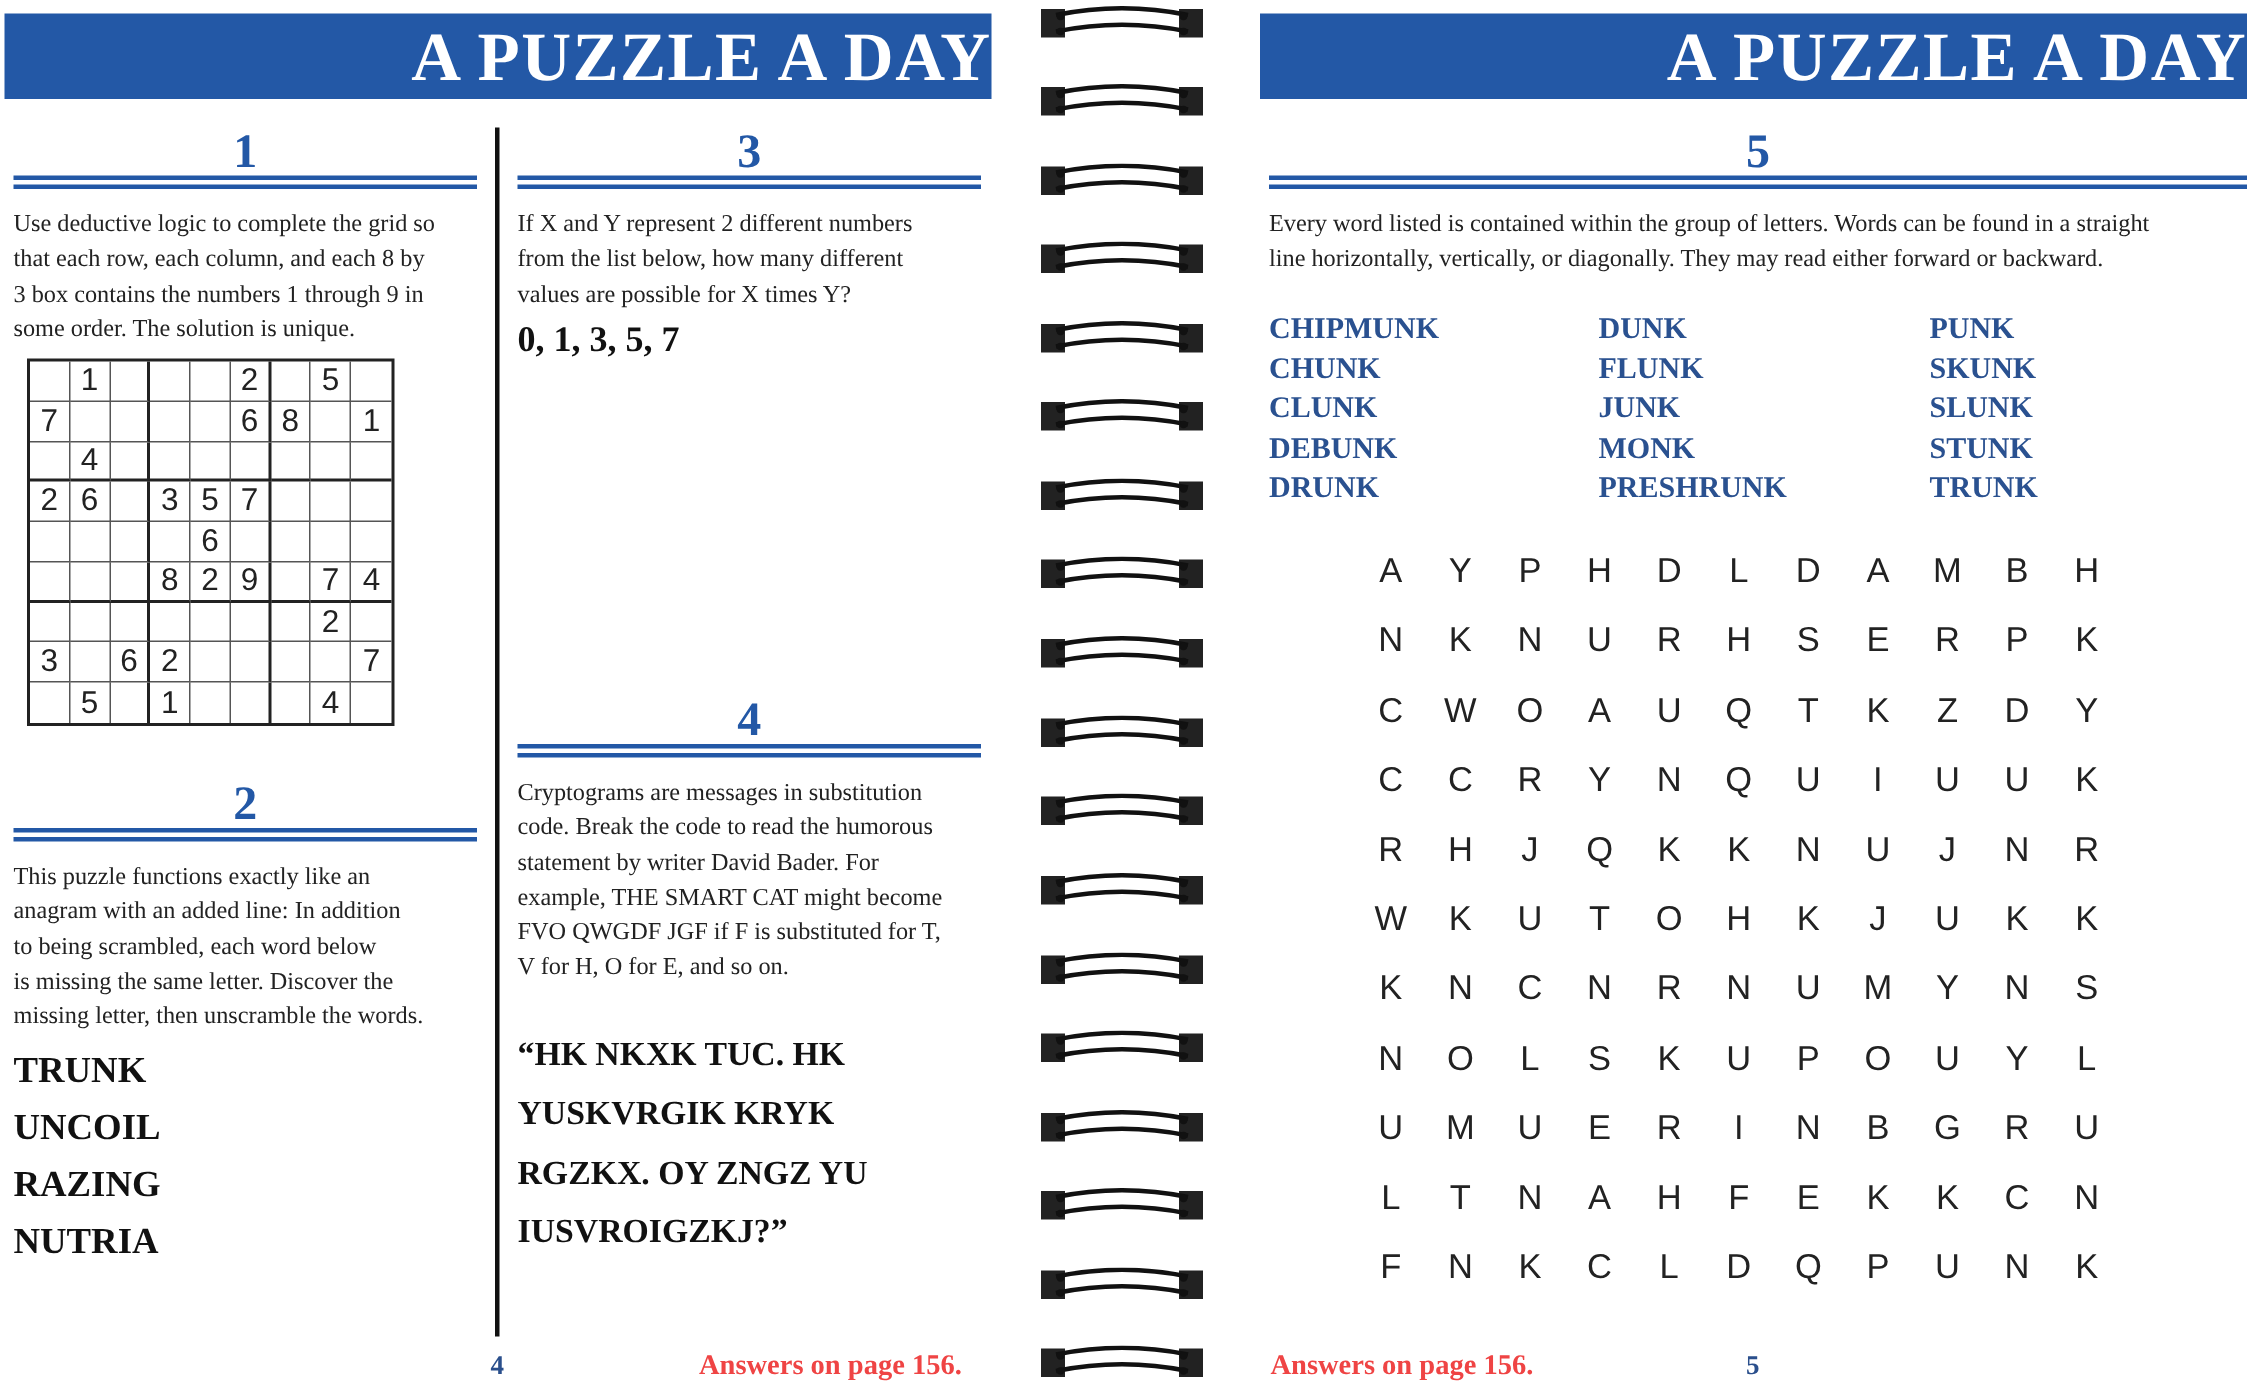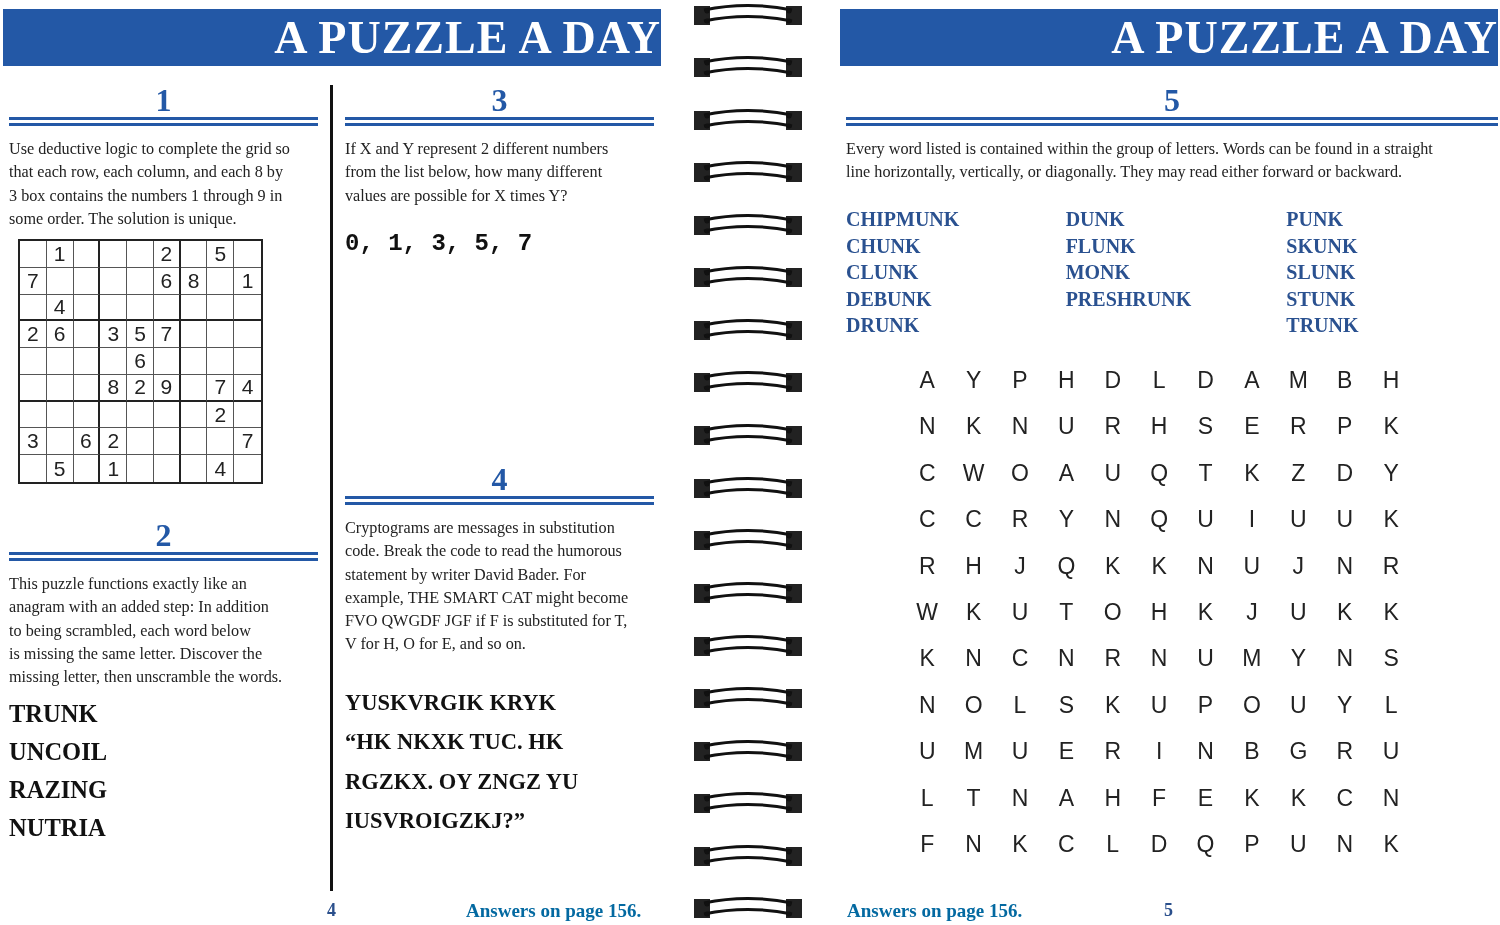--- a/index.html
+++ b/index.html
@@ -30,21 +30,21 @@
           display:flex; align-items:center; justify-content:center; color:#222; }
   .cell.c3 { border-right:2px solid #222; }
   .cell.c9 { border-right:none; }
   .cell.r3 { border-bottom:2px solid #222; }
   .cell.r9 { border-bottom:none; }
 
   .bold-words { font-weight:bold; font-size:24.5px; color:#111; line-height:38px; }
   .crypto { font-weight:bold; font-size:22.5px; color:#111; line-height:39.5px; }
   .list-nums { font-weight:bold; font-size:24px; color:#111; }
   .footer-num { position:absolute; top:900px; color:#2a4f8c; font-weight:bold; font-size:18px; }
-  .footer-ans { position:absolute; top:900px; color:#0369a1; font-weight:bold; font-size:19px; }
+  .footer-ans { position:absolute; top:900px; color:#ef4444; font-weight:bold; font-size:19px; }
 
   
   .spiral { position:absolute; left:694px; top:0; width:108px; height:925px; }
   .ring { position:absolute; left:0; width:108px; height:22px; }
 
   
   .wordlist { position:absolute; left:8px; top:206px; width:640px; display:flex; }
   .wcol { font-weight:bold; color:#2a5190; font-size:20px; line-height:26.5px;font-family:Liberation Serif, serif; }
   .wcol1 { width:220px; } .wcol2 { width:221px; } .wcol3 { width:200px; }
 
@@ -154,21 +154,21 @@
       <div class="cell r9">4</div>
       <div class="cell c9 r9"></div>
     </div>
 
   <div class="section" style="left:9px; top:518px; width:309px;">
     <div class="sec-num">2</div>
     <div class="rule"></div>
     <div class="rule2"></div>
     <div class="desc">
       <div>This puzzle functions exactly like an</div>
-      <div>anagram with an added step: In addition</div>
+      <div>anagram with an added line: In addition</div>
       <div>to being scrambled, each word below</div>
       <div>is missing the same letter. Discover the</div>
       <div>missing letter, then unscramble the words.</div>
     </div>
     <div class="bold-words" style="margin-top:6px;">
       <div>TRUNK</div>
       <div>UNCOIL</div>
       <div>RAZING</div>
       <div>NUTRIA</div>
     </div>
@@ -178,38 +178,38 @@
 
   <div class="section" style="left:345px; top:83px; width:309px;">
     <div class="sec-num">3</div>
     <div class="rule"></div>
     <div class="rule2"></div>
     <div class="desc">
       <div>If X and Y represent 2 different numbers</div>
       <div>from the list below, how many different</div>
       <div>values are possible for X times Y?</div>
     </div>
-    <div class="list-nums" style="margin-top:22px;font-family:Liberation Mono, monospace;">0, 1, 3, 5, 7</div>
+    <div class="list-nums" style="margin-top:6px;">0, 1, 3, 5, 7</div>
   </div>
 
   <div class="section" style="left:345px; top:462px; width:309px;">
     <div class="sec-num">4</div>
     <div class="rule"></div>
     <div class="rule2"></div>
     <div class="desc">
       <div>Cryptograms are messages in substitution</div>
       <div>code. Break the code to read the humorous</div>
       <div>statement by writer David Bader. For</div>
       <div>example, THE SMART CAT might become</div>
       <div>FVO QWGDF JGF if F is substituted for T,</div>
       <div>V for H, O for E, and so on.</div>
     </div>
     <div class="crypto" style="margin-top:26px;">
+      <div>“HK NKXK TUC. HK</div>
       <div>YUSKVRGIK KRYK</div>
-      <div>“HK NKXK TUC. HK</div>
       <div>RGZKX. OY ZNGZ YU</div>
       <div>IUSVROIGZKJ?”</div>
     </div>
   </div>
 
   <div class="footer-num" style="left:327px;">4</div>
   <div class="footer-ans" style="left:466px;">Answers on page 156.</div>
 </div>
 
 <div class="spiral" id="spiral">
@@ -412,20 +412,21 @@
     <div class="wcol wcol1">
       <div>CHIPMUNK</div>
       <div>CHUNK</div>
       <div>CLUNK</div>
       <div>DEBUNK</div>
       <div>DRUNK</div>
     </div>
     <div class="wcol wcol2">
       <div>DUNK</div>
       <div>FLUNK</div>
+      <div>JUNK</div>
       <div>MONK</div>
       <div>PRESHRUNK</div>
     </div>
     <div class="wcol wcol3">
       <div>PUNK</div>
       <div>SKUNK</div>
       <div>SLUNK</div>
       <div>STUNK</div>
       <div>TRUNK</div>
     </div>

